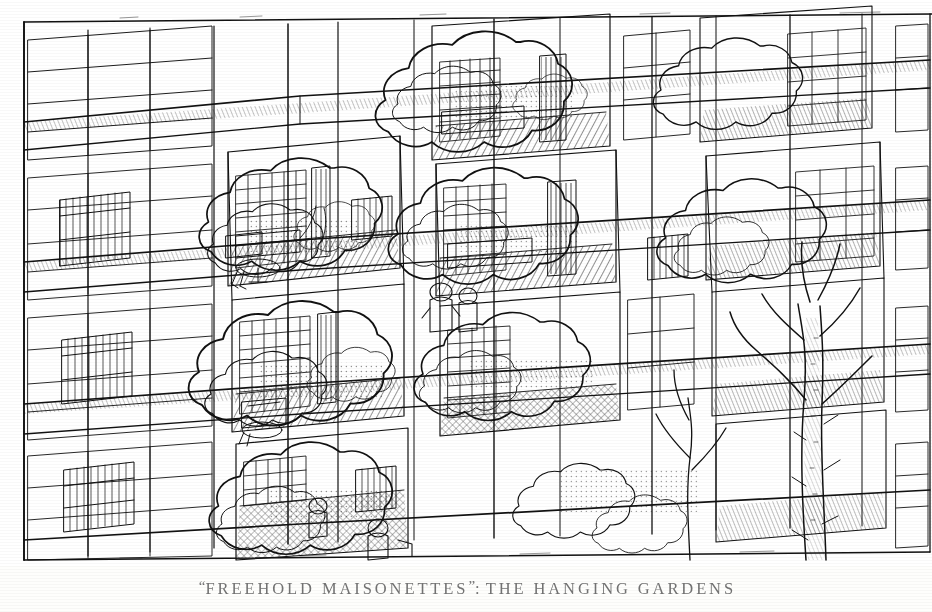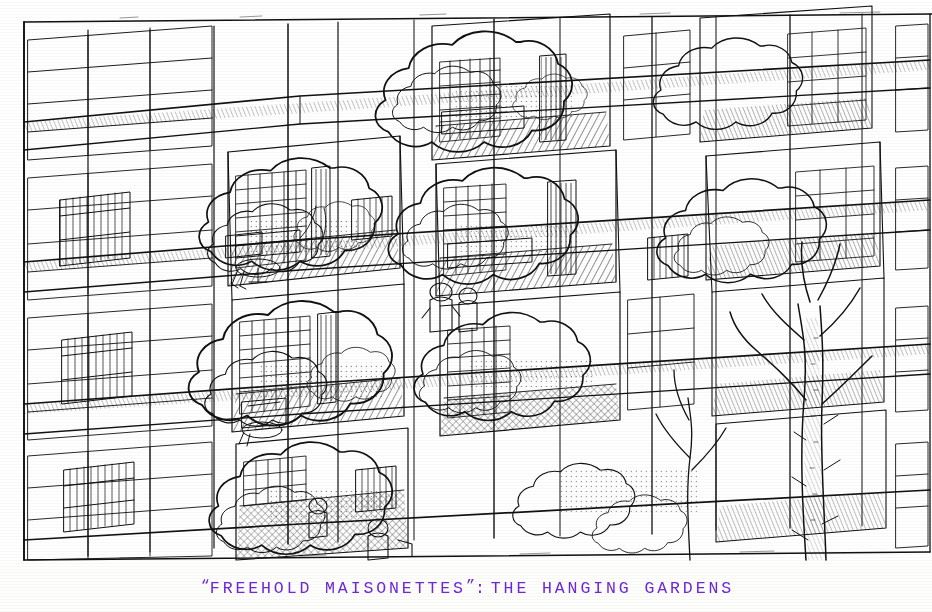--- a/index.html
+++ b/index.html
@@ -16,24 +16,24 @@
     background:#ffffff;
   }
   .plate svg{display:block;width:932px;height:566px;}
 
   .caption-wrap{
     position:absolute;left:0;top:566px;width:932px;height:46px;
     display:flex;align-items:center;justify-content:center;
     background:#fefefc;
   }
   .caption{
-    font-family:Liberation Mono, monospace;
+    font-family:Liberation Serif, serif;
     font-size:16.5px;
     letter-spacing:2.9px;
-    color:#6d28d9;
+    color:#737373;
     white-space:nowrap;
     line-height:1;
     text-indent:2.9px;
   }
   .caption .q{
     font-size:15px;
     letter-spacing:0px;
     position:relative;
     top:-3px;
   }

